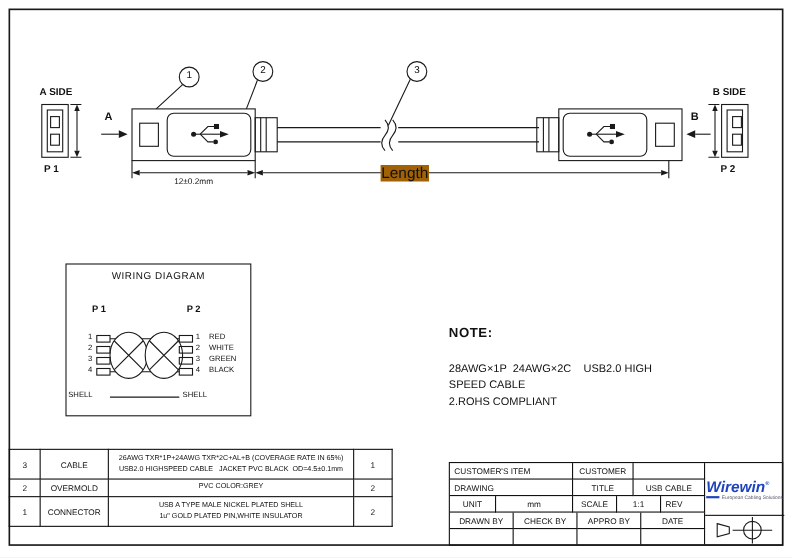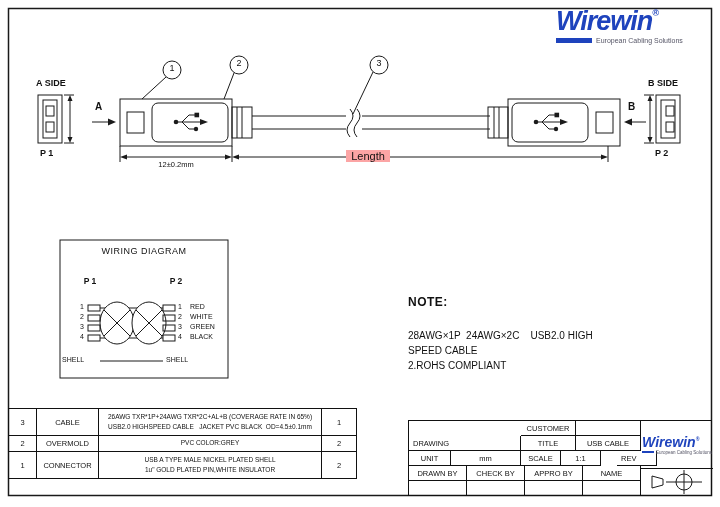--- a/index.html
+++ b/index.html
@@ -11,21 +11,21 @@
   .lbl-aside{left:36px;top:79px;font-size:9px;font-weight:700}
   .lbl-p1{left:40px;top:149px;font-size:9px;font-weight:700}
   .lbl-bside{left:648px;top:79px;font-size:9px;font-weight:700}
   .lbl-p2{left:655px;top:149px;font-size:9px;font-weight:700}
   .lbl-va{left:95px;top:101px;font-size:10px;font-weight:600}
   .lbl-vb{left:628px;top:101px;font-size:10px;font-weight:600}
   .co1{left:163px;top:64px;width:18px;font-size:9px}
   .co2{left:230px;top:59px;width:18px;font-size:9px}
   .co3{left:370px;top:59px;width:18px;font-size:9px}
   .dim12{left:134px;top:161px;width:84px;font-size:7.5px}
-  .dimlen{left:346px;top:150px;width:44px;font-size:11px;background:#fca5a5}
+  .dimlen{left:346px;top:150px;width:44px;font-size:14px;background:#a16207}
   .note-t{left:408px;top:296px;font-size:12px;font-weight:700;letter-spacing:.5px}
   .note-1{left:408px;top:315px;font-size:10px}
   .note-2{left:408px;top:330px;font-size:10px}
   .note-3{left:408px;top:345px;font-size:10px}
   .note-4{left:408px;top:360px;font-size:10px}
   .wd-title{left:60px;top:247px;width:168px;font-size:9px;font-weight:400;letter-spacing:.5px}
   .wd-p1{left:74px;top:277px;width:32px;font-size:8.5px;font-weight:600}
   .wd-p2{left:160px;top:277px;width:32px;font-size:8.5px;font-weight:600}
   .pinL{left:70px;width:14px;text-align:right;font-size:7px}
   .pinR{left:178px;width:14px;font-size:7px}
@@ -47,21 +47,21 @@
   .rh26 td{height:26px}.rh15 td{height:15px}.rh16 td{height:16px}
 
   .tblock{position:absolute;left:408px;top:420px;width:304px;height:76px;border:1px solid #111;box-sizing:border-box}
   .tc{position:absolute;box-sizing:border-box;border-right:1px solid #111;border-bottom:1px solid #111;
       font-size:7.5px;display:flex;align-items:center;justify-content:center;overflow:hidden;white-space:nowrap}
   .tc.left{justify-content:flex-start;padding-left:4px}
   .tc.nr{border-right:none}.tc.nb{border-bottom:none}
   .tcA1{left:0;top:0;width:112px;height:15px}.tcA2{left:112px;top:0;width:55px;height:15px}.tcA3{left:167px;top:0;width:65px;height:15px}
   .tcB1{left:0;top:15px;width:112px;height:15px}.tcB2{left:112px;top:15px;width:55px;height:15px}.tcB3{left:167px;top:15px;width:65px;height:15px}
   .tcC1{left:0;top:30px;width:42px;height:15px}.tcC2{left:42px;top:30px;width:70px;height:15px}.tcC3{left:112px;top:30px;width:40px;height:15px}
-  .tcC4{left:152px;top:30px;width:40px;height:15px}.tcC5{left:208px;top:30px;width:40px;height:15px}
+  .tcC4{left:152px;top:30px;width:40px;height:15px}.tcC5{left:192px;top:30px;width:40px;height:15px}
   .tcD1{left:0;top:45px;width:58px;height:15px}.tcD2{left:58px;top:45px;width:58px;height:15px}
   .tcD3{left:116px;top:45px;width:58px;height:15px}.tcD4{left:174px;top:45px;width:58px;height:15px}
   .tcE1{left:0;top:60px;width:58px;height:14px}.tcE2{left:58px;top:60px;width:58px;height:14px}
   .tcE3{left:116px;top:60px;width:58px;height:14px}.tcE4{left:174px;top:60px;width:58px;height:14px}
   .tcLogo{left:232px;top:0;width:72px;height:48px;flex-direction:column}
   .tcProj{left:232px;top:48px;width:72px;height:26px}
   .logo-mini .w{font-size:14px;font-weight:700;font-style:italic;color:#1e43bd;line-height:1}
   .logo-mini sup{font-size:5px}
   .logo-mini .sub{display:flex;align-items:center;gap:2px;margin-top:1px}
   .logo-mini .bar{width:12px;height:2px;background:#1e43bd}
@@ -171,27 +171,20 @@
       </g>
 
       <g>
         <circle cx="684" cy="482" r="8"></circle>
         <path d="M666,482 H702 M684,470 V494"></path>
         <path d="M652,476 L663,479 V485 L652,488 Z"></path>
       </g>
     </g>
   </svg>
 
-  <div class="logo-main">
-    <div class="logo-word"><span>Wirewin</span><sup class="logo-sup">®</sup></div>
-    <div class="logo-sub">
-        <span class="logo-bar"></span>
-        <span class="logo-tag">European Cabling Solutions</span>
-      </div>
-  </div>
 
   <div class="t lbl-aside">A SIDE</div>
   <div class="t lbl-p1">P 1</div>
   <div class="t lbl-bside">B SIDE</div>
   <div class="t lbl-p2">P 2</div>
   <div class="t lbl-va">A</div>
   <div class="t lbl-vb">B</div>
   <div class="t ctr co1">1</div>
   <div class="t ctr co2">2</div>
   <div class="t ctr co3">3</div>
@@ -253,34 +246,35 @@
       <td class="desc">
         <div>USB A TYPE MALE NICKEL PLATED SHELL</div>
         <div>1u" GOLD PLATED PIN,WHITE INSULATOR</div>
       </td>
       <td>2</td>
     </tr>
   </tbody>
     </table>
 
   <div class="tblock">
+    <div class="tc tcA1 left">CUSTOMER'S ITEM</div>
     <div class="tc tcA2">CUSTOMER</div>
     <div class="tc tcA3"></div>
     <div class="tc tcB1 left">DRAWING</div>
     <div class="tc tcB2">TITLE</div>
     <div class="tc tcB3">USB CABLE</div>
     <div class="tc tcC1">UNIT</div>
     <div class="tc tcC2">mm</div>
     <div class="tc tcC3">SCALE</div>
     <div class="tc tcC4">1:1</div>
     <div class="tc tcC5 left">REV</div>
     <div class="tc tcD1">DRAWN BY</div>
     <div class="tc tcD2">CHECK BY</div>
     <div class="tc tcD3">APPRO BY</div>
-    <div class="tc tcD4">NAME</div>
+    <div class="tc tcD4">DATE</div>
     <div class="tc tcE1 nb"></div>
     <div class="tc tcE2 nb"></div>
     <div class="tc tcE3 nb"></div>
     <div class="tc tcE4 nb"></div>
     <div class="tc tcLogo nr">
       <div class="logo-mini">
         <div class="w"><span>Wirewin</span><sup>®</sup></div>
         <div class="sub">
             <span class="bar"></span>
             <span class="tag">European Cabling Solutions</span>

